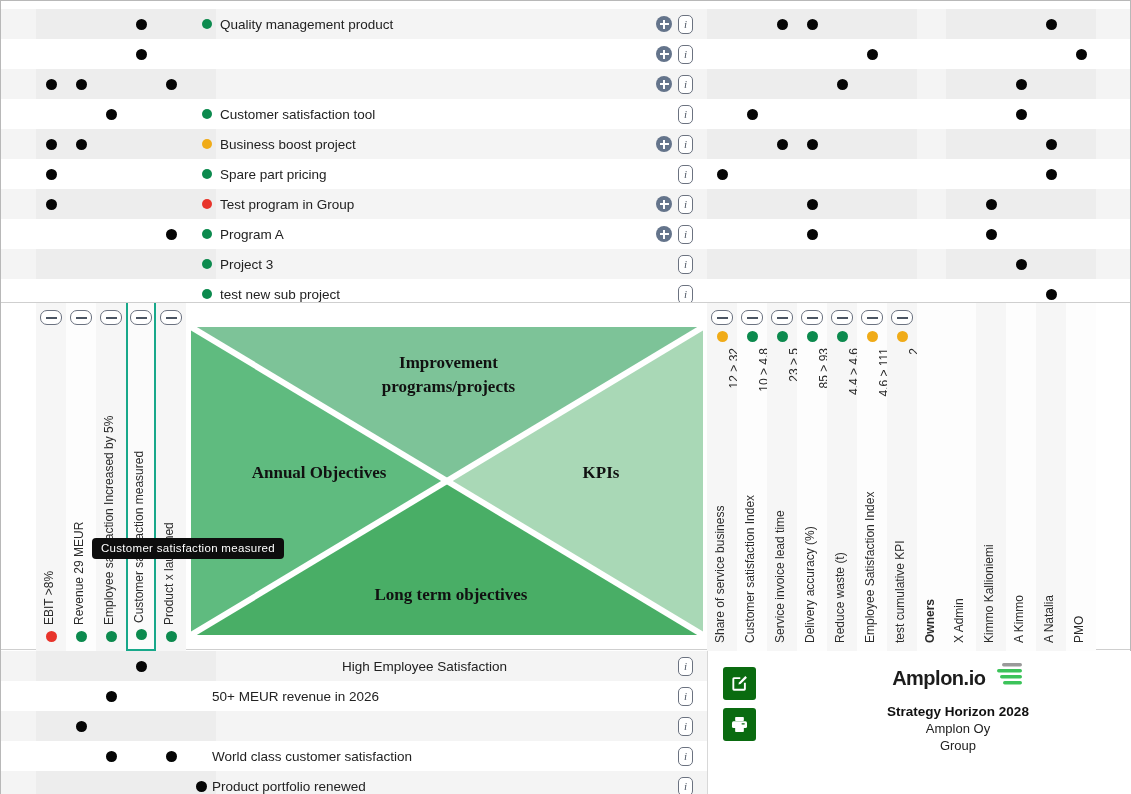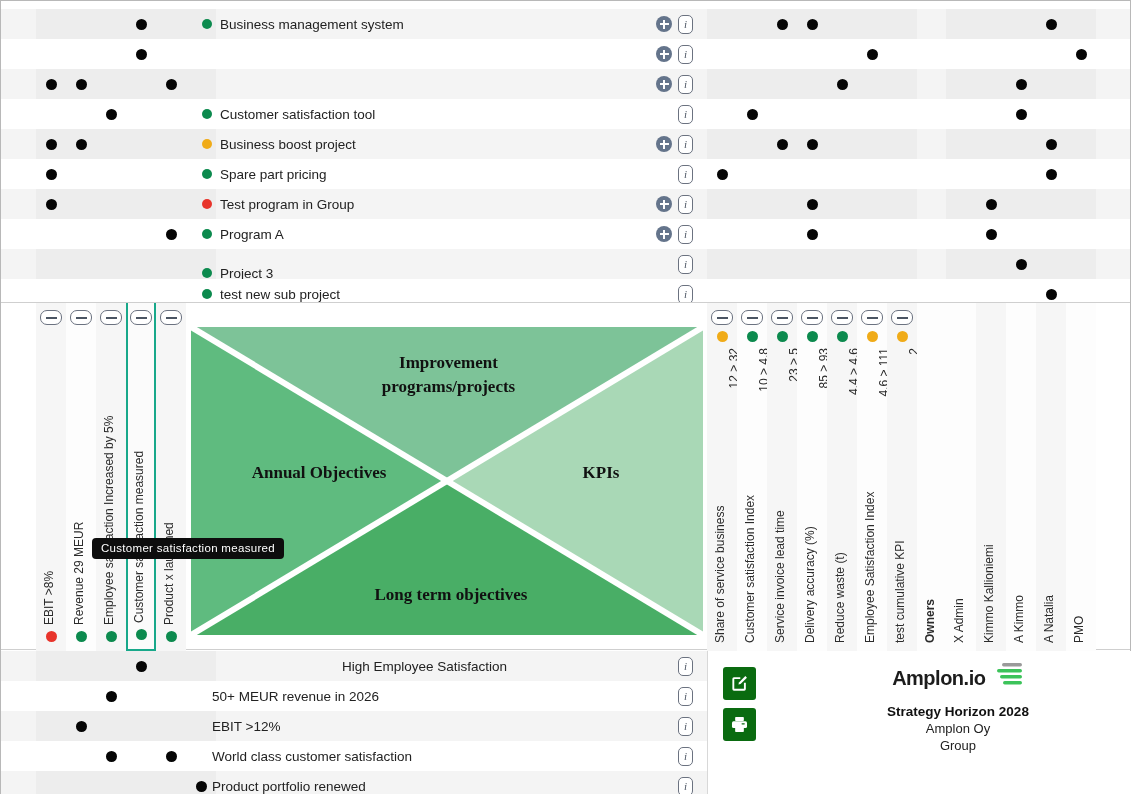--- a/index.html
+++ b/index.html
@@ -263,21 +263,21 @@
         <div class="cell shade" style="position: absolute; left: 35px; top: 0px;"></div>
         <div class="cell shade" style="position: absolute; left: 65px; top: 0px;"></div>
         <div class="cell shade" style="position: absolute; left: 95px; top: 0px;"></div>
         <div class="cell shade" style="position: absolute; left: 125px; top: 0px;">
           <span class="dot"></span>
         </div>
         <div class="cell shade" style="position: absolute; left: 155px; top: 0px;"></div>
         <div class="cell shade" style="position: absolute; left: 185px; top: 0px;"></div>
         <div class="namecell" style="position: absolute; left: 190px; width: 444px; height: 30px;">
           <span class="statusdot s-green"></span>
-          <span>Business management system</span>
+          <span>Quality management product</span>
         </div>
         <div class="actions" style="position: absolute; left: 634px; width: 72px; height: 30px;">
           <div class="btn-plus"></div>
           <div class="btn-info">i</div>
         </div>
         <div class="cell shade" style="position: absolute; left: 706px; top: 0px;"></div>
         <div class="cell shade" style="position: absolute; left: 736px; top: 0px;"></div>
         <div class="cell shade" style="position: absolute; left: 766px; top: 0px;">
           <span class="dot"></span>
         </div>
@@ -531,21 +531,21 @@
         <div class="cell" style="position: absolute; left: 1035px; top: 0px;"></div>
         <div class="cell" style="position: absolute; left: 1065px; top: 0px;"></div>
       </div>
       <div class="row alt" style="top: 248px;">
         <div class="cell shade" style="position: absolute; left: 35px; top: 0px;"></div>
         <div class="cell shade" style="position: absolute; left: 65px; top: 0px;"></div>
         <div class="cell shade" style="position: absolute; left: 95px; top: 0px;"></div>
         <div class="cell shade" style="position: absolute; left: 125px; top: 0px;"></div>
         <div class="cell shade" style="position: absolute; left: 155px; top: 0px;"></div>
         <div class="cell shade" style="position: absolute; left: 185px; top: 0px;"></div>
-        <div class="namecell" style="position: absolute; left: 190px; width: 444px; height: 30px; margin-top: 9px;">
+        <div class="namecell" style="position: absolute; left: 190px; width: 444px; height: 30px;">
           <span class="statusdot s-green"></span>
           <span>Project 3</span>
         </div>
         <div class="actions" style="position: absolute; left: 634px; width: 72px; height: 30px;">
           <div class="btn-info">i</div>
         </div>
         <div class="cell shade" style="position: absolute; left: 706px; top: 0px;"></div>
         <div class="cell shade" style="position: absolute; left: 736px; top: 0px;"></div>
         <div class="cell shade" style="position: absolute; left: 766px; top: 0px;"></div>
         <div class="cell shade" style="position: absolute; left: 796px; top: 0px;"></div>
@@ -741,23 +741,20 @@
       </div>
       <div class="row alt" style="top: 60px; width: 706px; right: auto;">
         <div class="cell shade" style="position: absolute; left: 35px; top: 0px;"></div>
         <div class="cell shade" style="position: absolute; left: 65px; top: 0px;">
           <span class="dot"></span>
         </div>
         <div class="cell shade" style="position: absolute; left: 95px; top: 0px;"></div>
         <div class="cell shade" style="position: absolute; left: 125px; top: 0px;"></div>
         <div class="cell shade" style="position: absolute; left: 155px; top: 0px;"></div>
         <div class="cell shade" style="position: absolute; left: 185px; top: 0px;"></div>
-        <div class="namecell" style="position: absolute; left: 200px; width: 436px; height: 30px;">
-          <span>EBIT &gt;12%</span>
-        </div>
         <div class="actions" style="position: absolute; left: 634px; width: 72px; height: 30px;">
           <div class="btn-info">i</div>
         </div>
       </div>
       <div class="row plain" style="top: 90px; width: 706px; right: auto;">
         <div class="cell" style="position: absolute; left: 35px; top: 0px;"></div>
         <div class="cell" style="position: absolute; left: 65px; top: 0px;"></div>
         <div class="cell" style="position: absolute; left: 95px; top: 0px;">
           <span class="dot"></span>
         </div>

